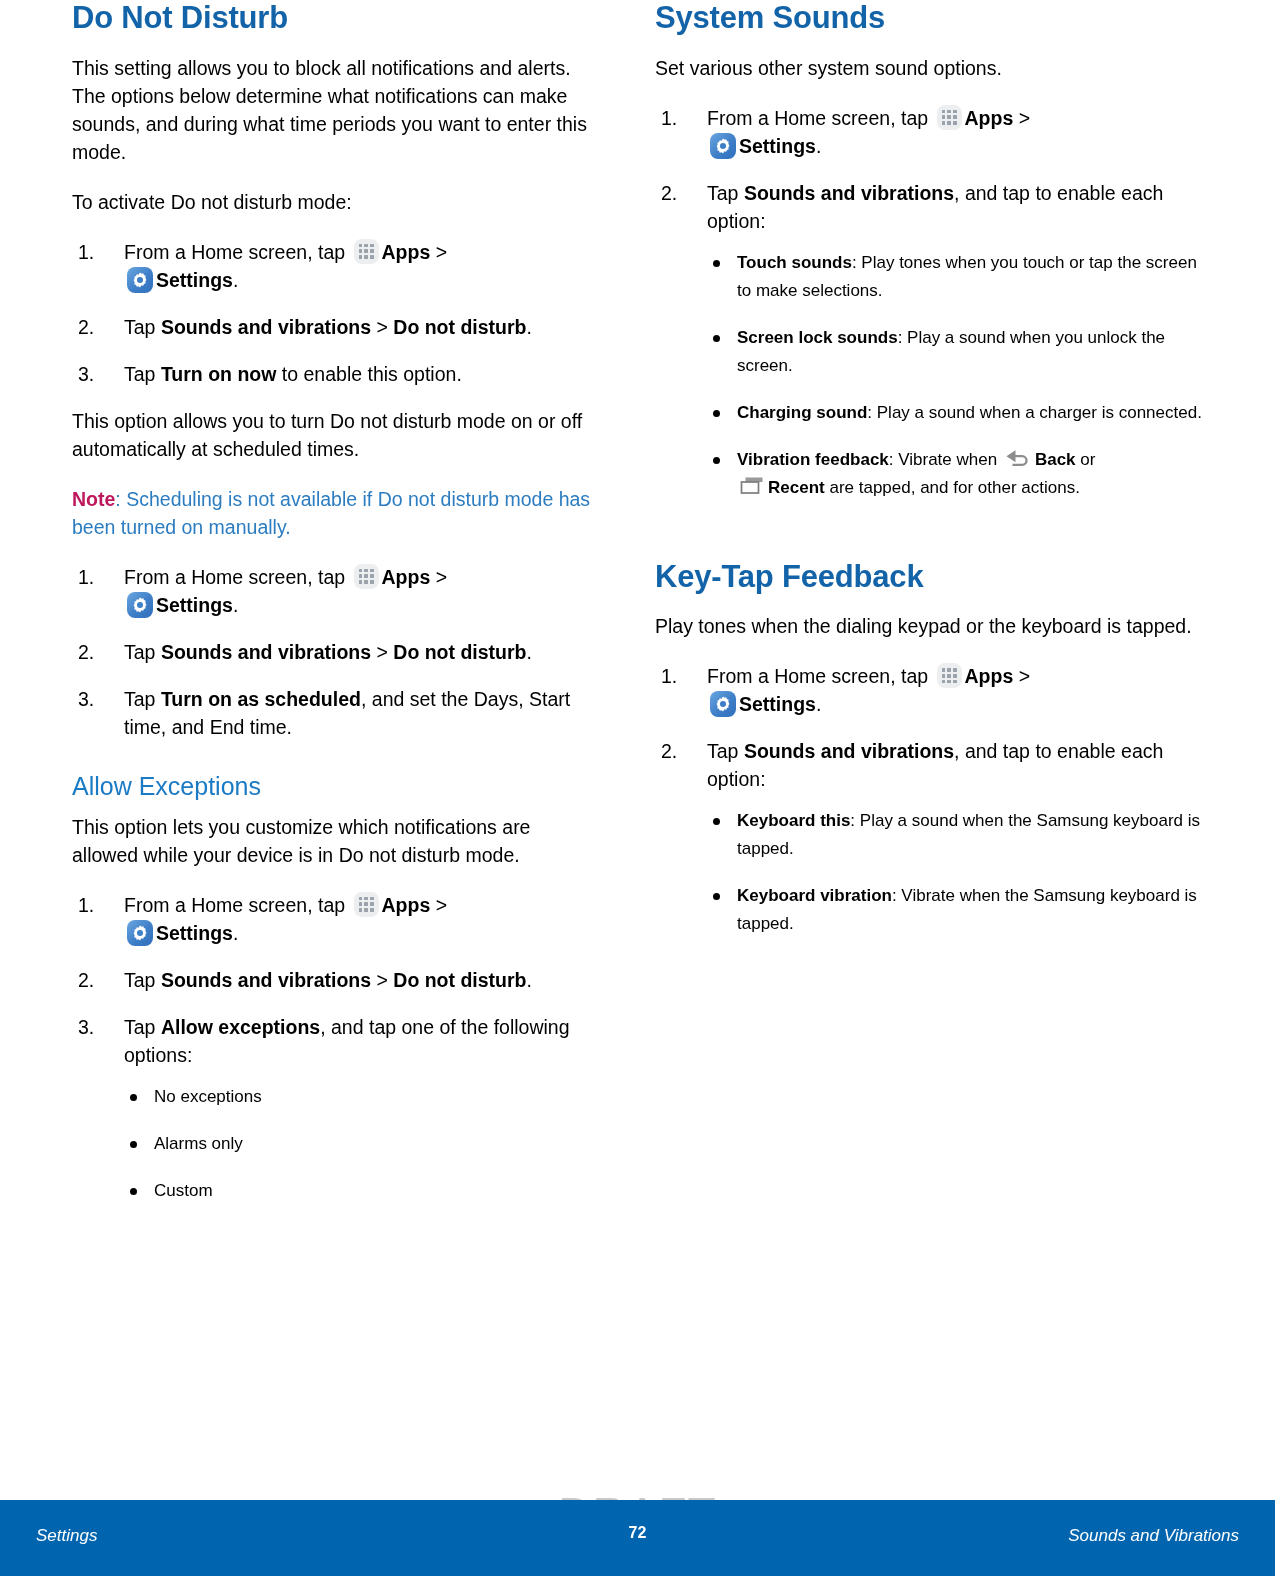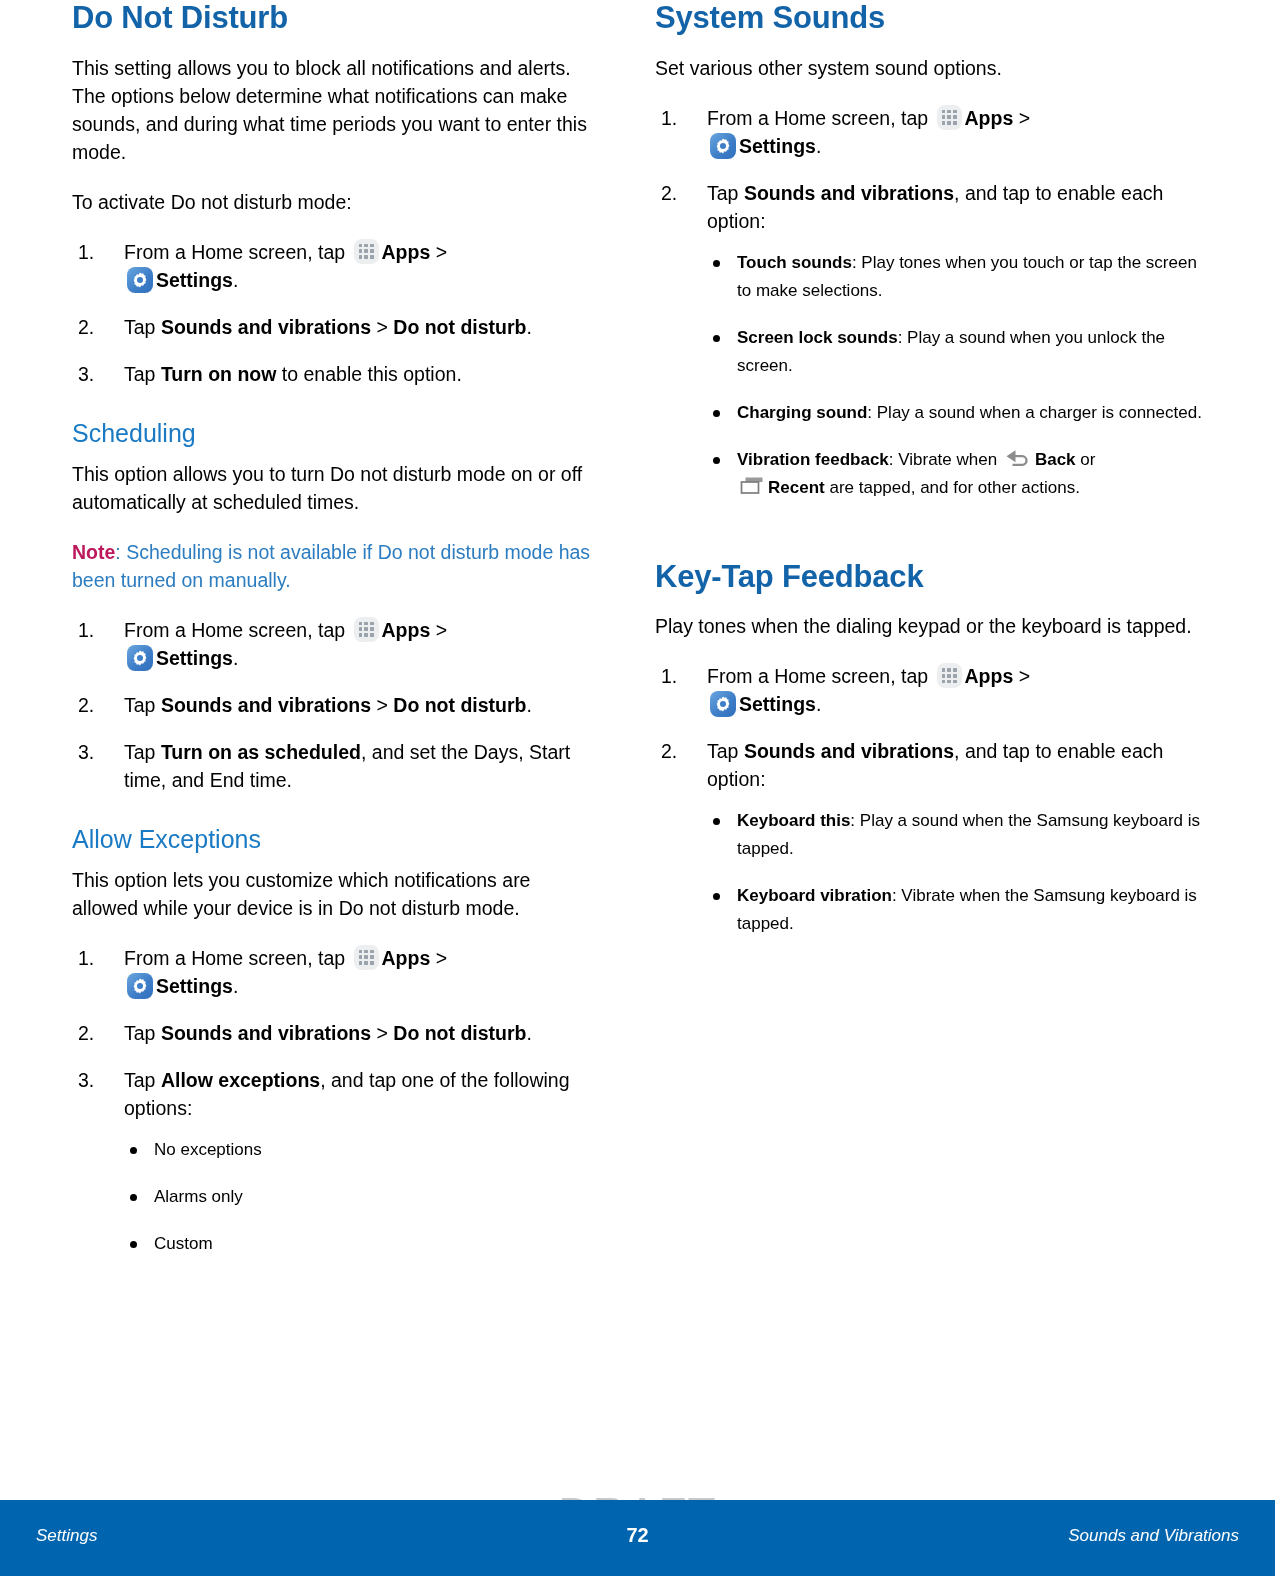--- a/index.html
+++ b/index.html
@@ -180,21 +180,21 @@
     left: 0; right: 0; top: 26px;
     height: 26px;
   }
   .footer .left {
     position: absolute; left: 36px; top: 0;
     font-size: 17px; font-style: italic;
   }
   .footer .center {
     position: absolute; left: 0; right: 0; top: -2px;
     text-align: center;
-    font-size: 20px; font-weight: bold;
+    font-size: 16px; font-weight: bold;
   }
   .footer .right {
     position: absolute; right: 36px; top: 0;
     font-size: 17px; font-style: italic;
   }
 </style>
 </head>
 <body>
 
 <div class="page">
@@ -235,21 +235,20 @@
           <span>&gt;</span>
           <b>Do not disturb</b><span>.</span>
         </li>
         <li>
           <span class="num">3.</span><span>Tap</span>
           <b>Turn on now</b>
           <span>to enable this option.</span>
         </li>
       </ol>
 
-      <h2 class="sub">Scheduling</h2>
       <p class="body">This option allows you to turn Do not disturb mode on or off automatically at scheduled times.</p>
       <p class="note"><b>Note</b><span>: Scheduling is not available if Do not disturb mode has been turned on manually.</span></p>
 
       <ol class="steps">
         <li>
           <span class="num">1.</span><span>From a Home screen, tap</span>
           <span class="ico ico-apps"><span class="grid">
                 <i></i>
                 <i></i>
                 <i></i>

